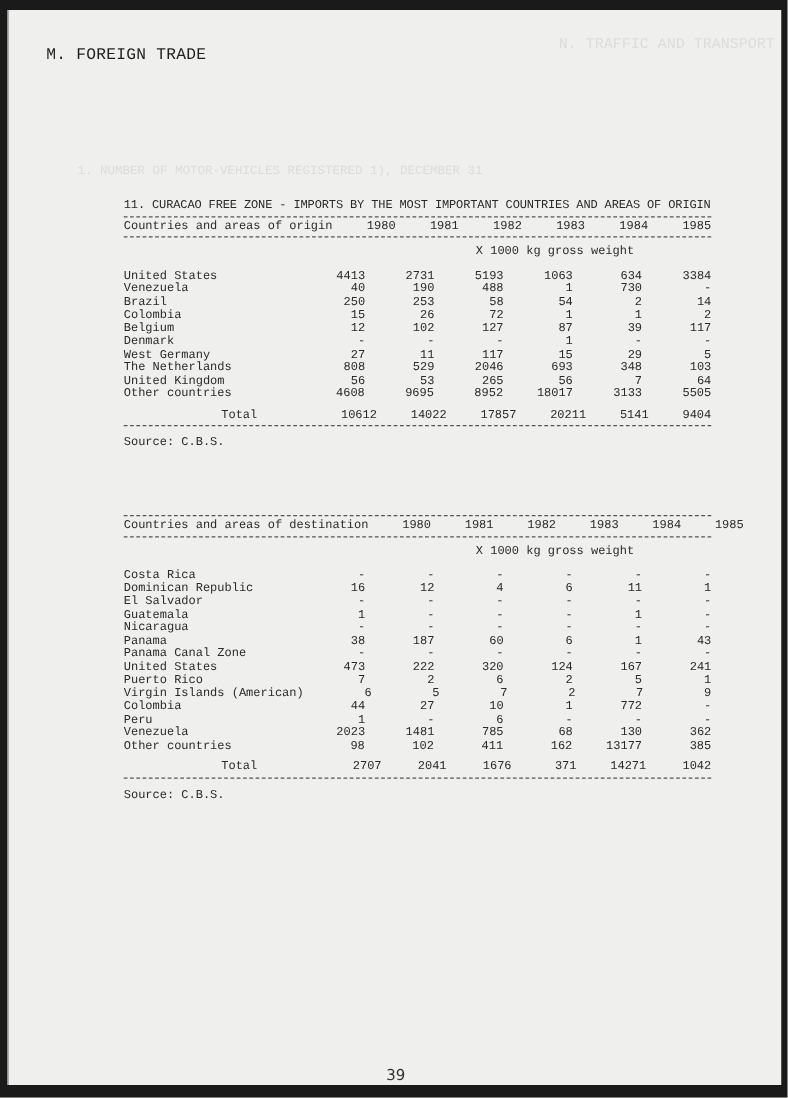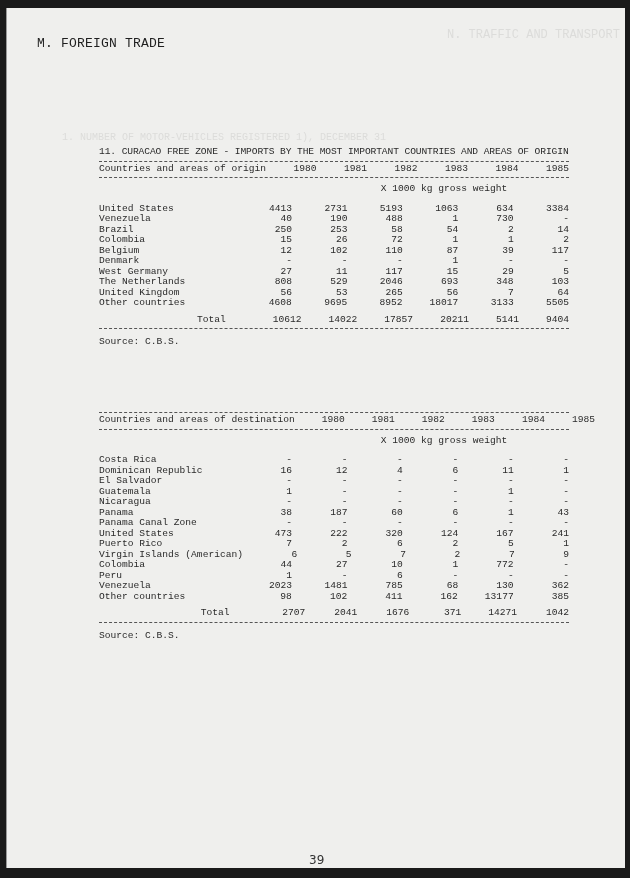--- a/index.html
+++ b/index.html
@@ -20,37 +20,37 @@
   .section-title {
     position: absolute; left: 30px; top: 28px;
     font-size: 13px; color: #1f1f1f; letter-spacing: 0.2px;
   }
   .table-block { position: absolute; left: 92px; width: 470px; font-size: 9.6px; line-height: 10.5px; color: #2a2a2a; }
   .tbl-title { white-space: nowrap; letter-spacing: -0.1px; }
   .dash { border-top: 1px dashed #555; height: 0; margin: 3px 0 2px 0; }
   .row { display: flex; white-space: nowrap; height: 10.5px; gap: 27px; }
   .row .label { width: 210px; }
   .row .num { width: 43.3px; text-align: right; }
-  .row.total .label { padding-left: 78px; width: 132px; text-align: center; }
+  .row.total .label { padding-left: 78px; width: 132px; }
   .unit { text-align: center; padding-left: 220px; margin: 6px 0 9px 0; }
   .spacer { height: 6px; }
   .source { margin-top: 8px; }
   .page-number { position: absolute; left: 302px; top: 845px; font-size: 12px; color: #333; font-family: "DejaVu Sans", sans-serif; }
 </style>
 </head>
 <body>
 
 <div class="page">
 
   <div class="ghost" style="left:440px;top:20px;font-size:12px;">N. TRAFFIC AND TRANSPORT</div>
   <div class="ghost" style="left:55px;top:124px;">1. NUMBER OF MOTOR-VEHICLES REGISTERED 1), DECEMBER 31</div>
 
   <div class="section-title">M. FOREIGN TRADE</div>
 
-  <div class="table-block" style="top:139px;">
+  <div class="table-block" style="top:151px;">
     <div class="tbl-title">11. CURACAO FREE ZONE - IMPORTS BY THE MOST IMPORTANT COUNTRIES AND AREAS OF ORIGIN</div>
     <div class="dash"></div>
     <div class="row">
       <span class="label">Countries and areas of origin</span>
       <span class="num">1980</span>
       <span class="num">1981</span>
       <span class="num">1982</span>
       <span class="num">1983</span>
       <span class="num">1984</span>
       <span class="num">1985</span>
@@ -91,21 +91,21 @@
           <span class="num">26</span>
           <span class="num">72</span>
           <span class="num">1</span>
           <span class="num">1</span>
           <span class="num">2</span>
         </div>
         <div class="row">
           <span class="label">Belgium</span>
           <span class="num">12</span>
           <span class="num">102</span>
-          <span class="num">110</span>
+          <span class="num">127</span>
           <span class="num">87</span>
           <span class="num">39</span>
           <span class="num">117</span>
         </div>
         <div class="row">
           <span class="label">Denmark</span>
           <span class="num">-</span>
           <span class="num">-</span>
           <span class="num">-</span>
           <span class="num">1</span>

